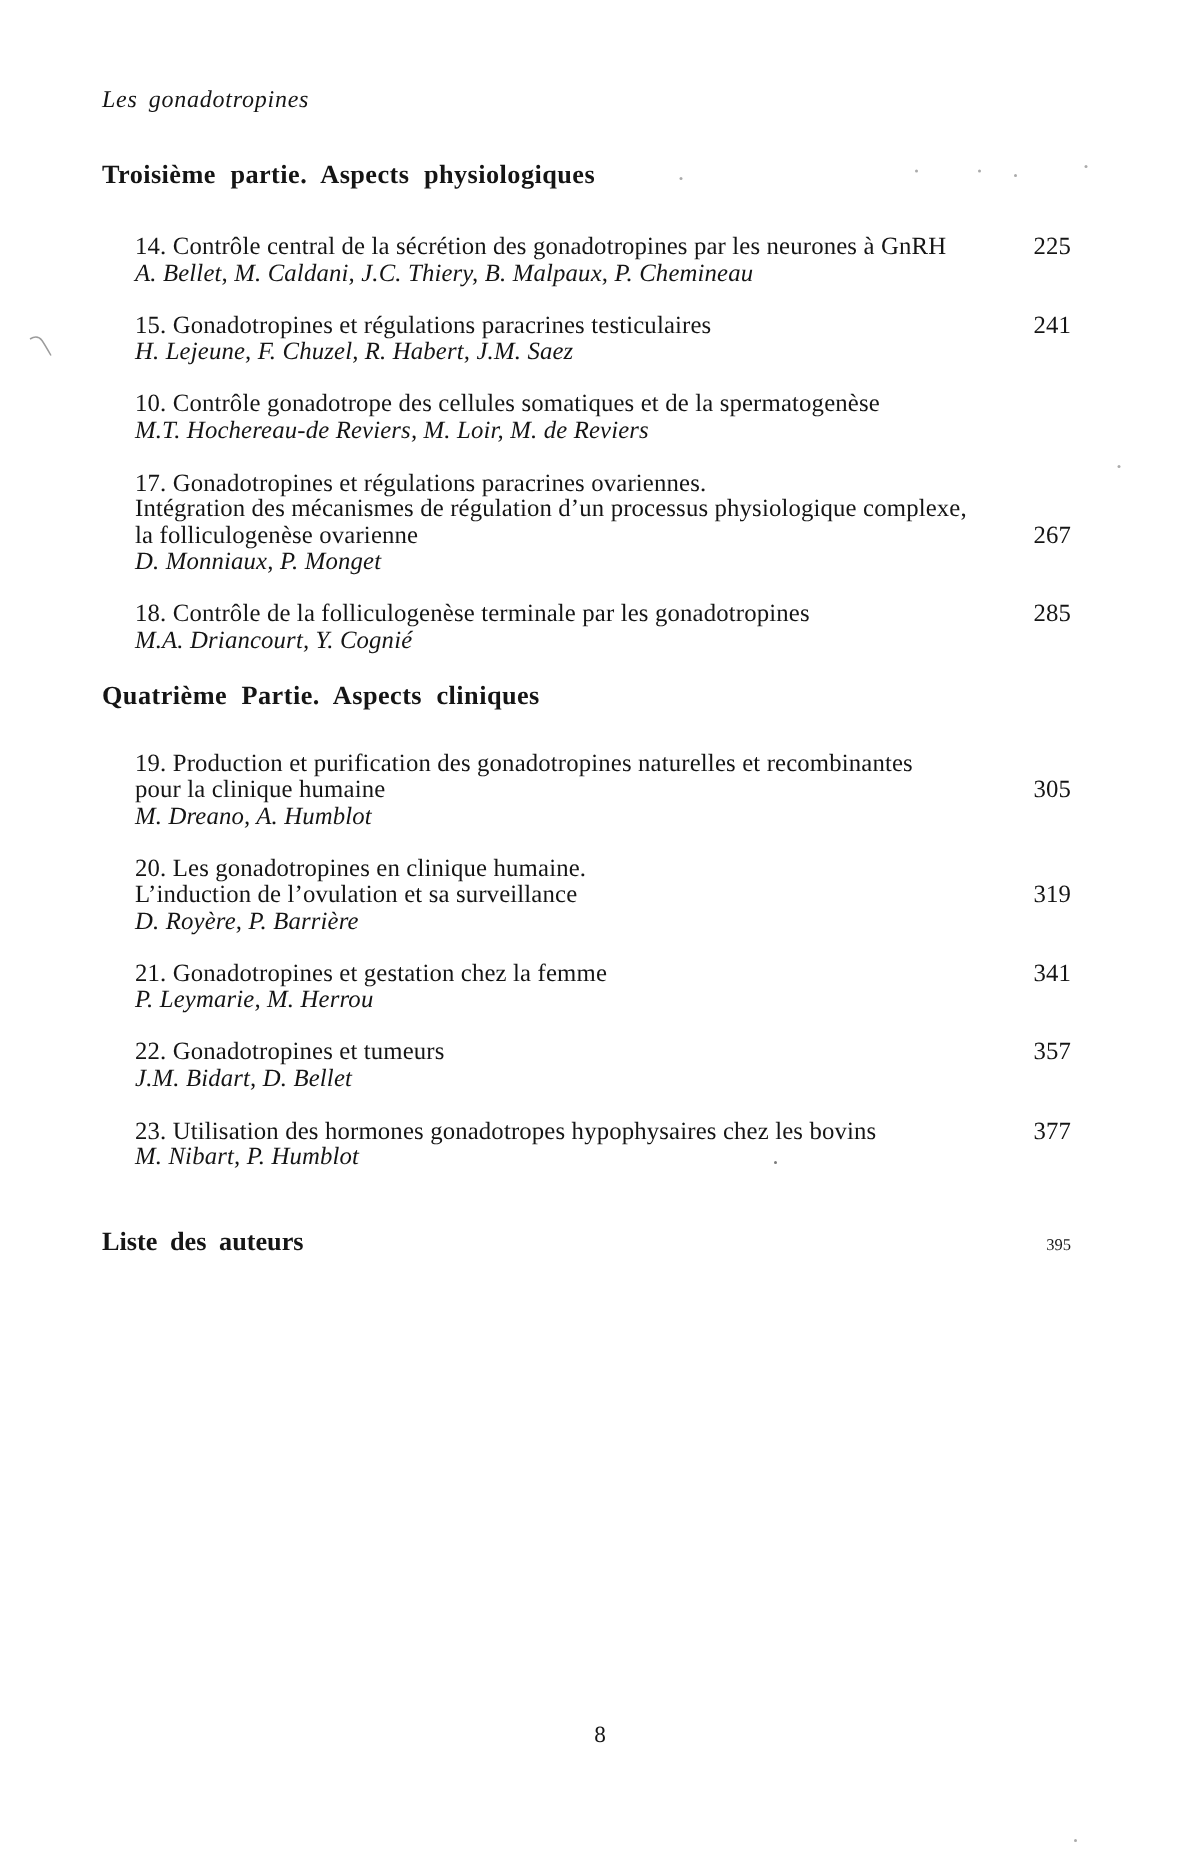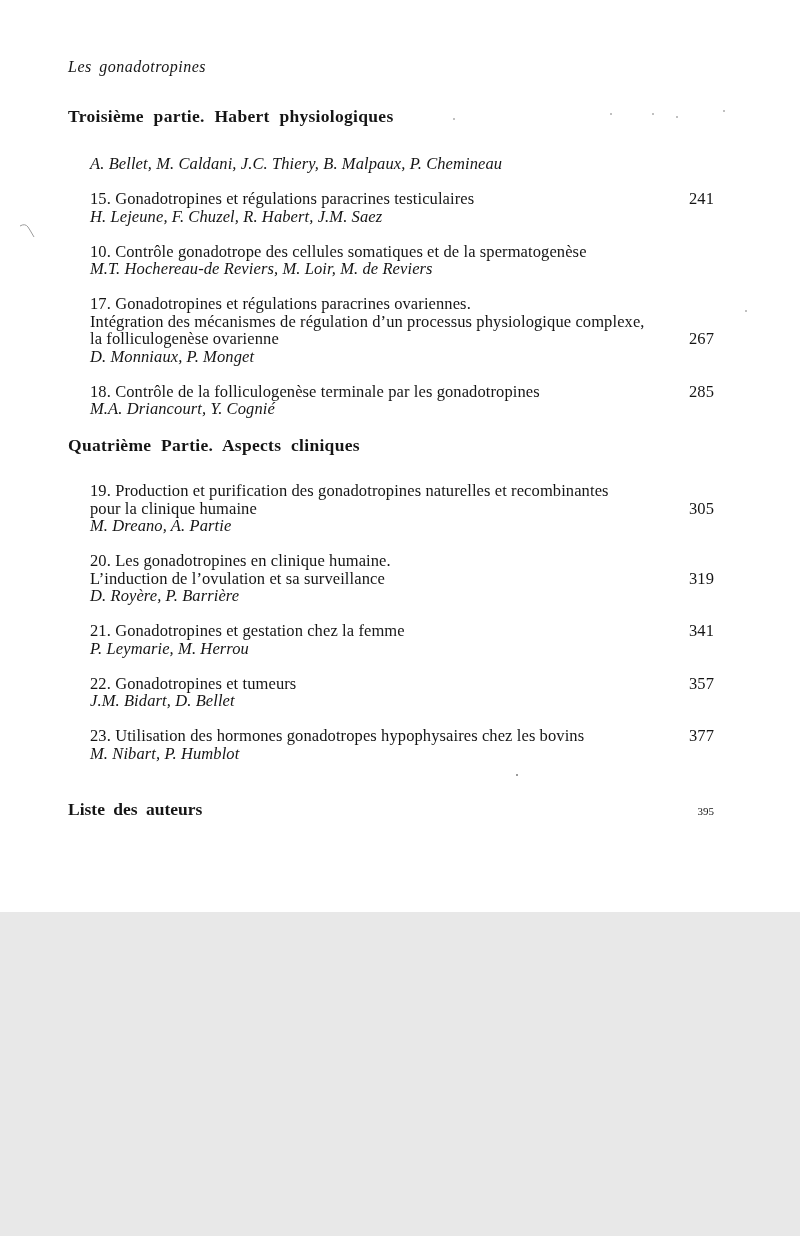--- a/index.html
+++ b/index.html
@@ -1,19 +1,19 @@
 <!DOCTYPE html>
 <html lang="fr"><head>
 <meta charset="utf-8">
 <style>
   html, body { margin: 0; padding: 0; background: #e8e8e8; }
   .page {
     position: relative;
     width: 800px;
-    height: 912px;
+    height: 1236px;
     margin: 0 auto;
     background: #ffffff;
     color: #151515;
     font-family: "Liberation Serif", "DejaVu Serif", serif;
     box-sizing: border-box;
     padding: 58px 86px 0 68px;
     overflow: hidden;
   }
   .running-title {
     font-style: italic;
@@ -68,23 +68,27 @@
   .speck { position: absolute; background: #ababab; border-radius: 50%; }
 </style>
 </head>
 <body>
 
 <div class="page">
 
   <p class="running-title">Les gonadotropines</p>
 
   <div id="toc-sections">
-      <h2 class="section-heading">Troisième partie. Habert physiologiques</h2>
+      <h2 class="section-heading">Troisième partie. Aspects physiologiques</h2>
       <div class="entries">
         <div class="entry">
+          <div class="toc-line">
+            <span class="t">14. Contrôle central de la sécrétion des gonadotropines par les neurones à GnRH</span>
+            <span class="pg">225</span>
+          </div>
           <div class="authors">A. Bellet, M. Caldani, J.C. Thiery, B. Malpaux, P. Chemineau</div>
         </div>
         <div class="entry">
           <div class="toc-line">
             <span class="t">15. Gonadotropines et régulations paracrines testiculaires</span>
             <span class="pg">241</span>
           </div>
           <div class="authors">H. Lejeune, F. Chuzel, R. Habert, J.M. Saez</div>
         </div>
         <div class="entry">
@@ -121,21 +125,21 @@
       <div class="entries">
         <div class="entry">
           <div class="toc-line">
             <span class="t">19. Production et purification des gonadotropines naturelles et recombinantes</span>
             <span class="pg"></span>
           </div>
           <div class="toc-line">
             <span class="t">pour la clinique humaine</span>
             <span class="pg">305</span>
           </div>
-          <div class="authors">M. Dreano, A. Partie</div>
+          <div class="authors">M. Dreano, A. Humblot</div>
         </div>
         <div class="entry">
           <div class="toc-line">
             <span class="t">20. Les gonadotropines en clinique humaine.</span>
             <span class="pg"></span>
           </div>
           <div class="toc-line">
             <span class="t">L’induction de l’ovulation et sa surveillance</span>
             <span class="pg">319</span>
           </div>

